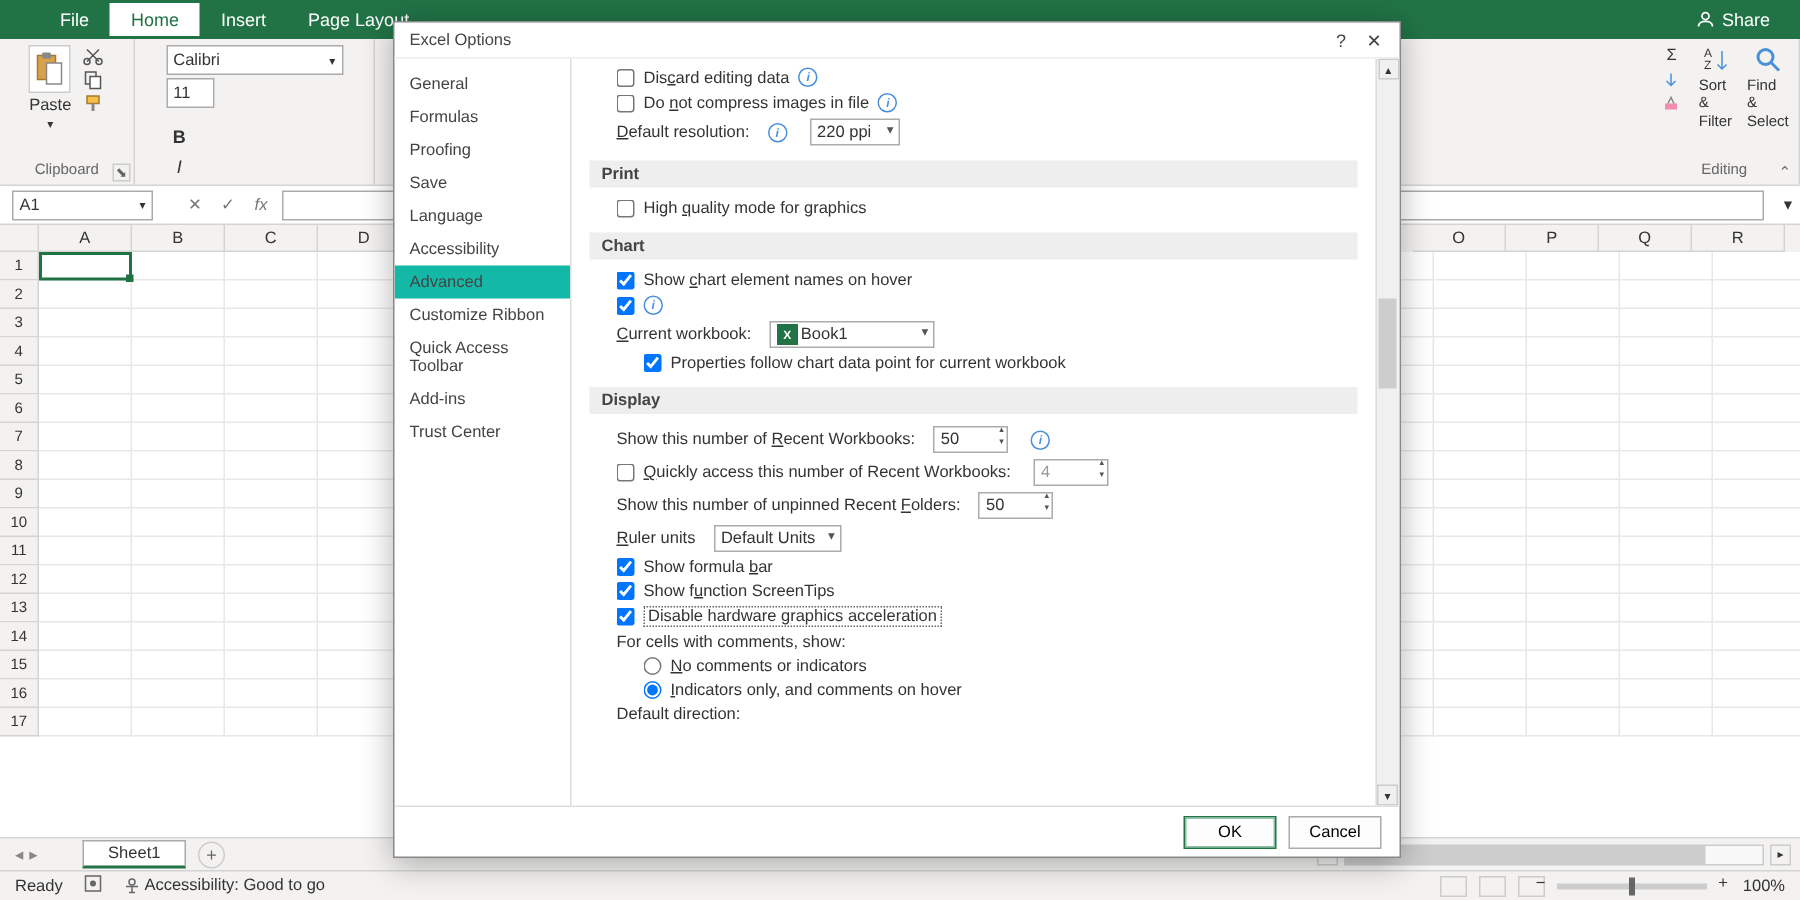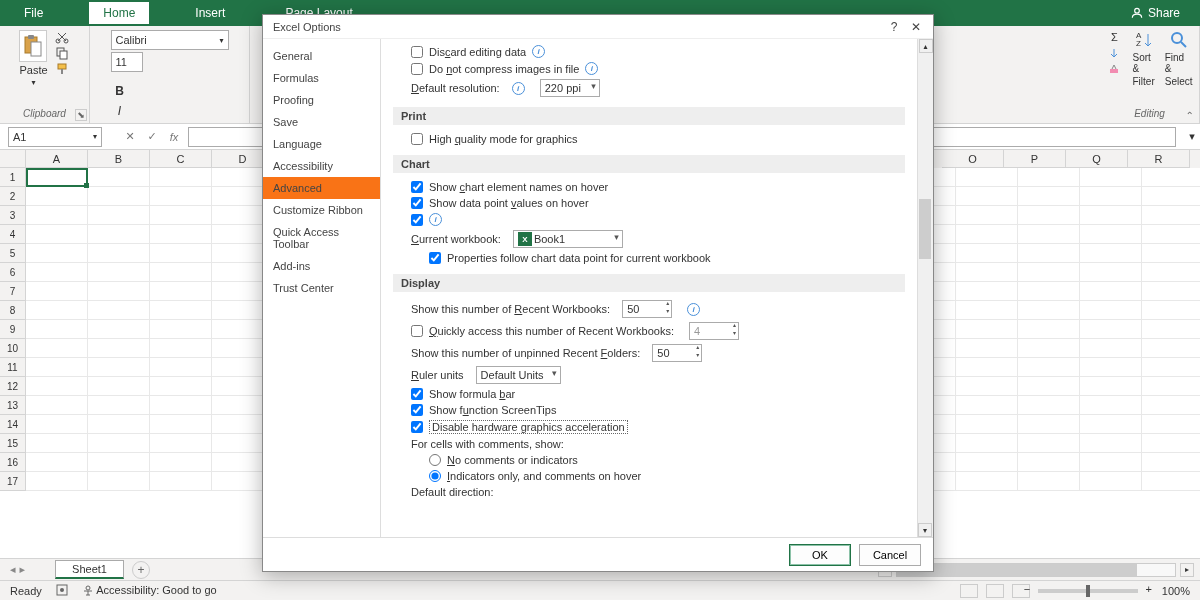--- a/index.html
+++ b/index.html
@@ -4,28 +4,28 @@
 <style>
 * { box-sizing: border-box; margin: 0; padding: 0; font-family: "Segoe UI", Arial, sans-serif; }
 body { width: 1200px; height: 600px; overflow: hidden; background: #fff; position: relative; font-size: 11px; color: #333; }
 
 
 .titlebar { height: 26px; background: #217346; display: flex; align-items: center; justify-content: flex-end; padding-right: 20px; }
 .share-btn { color: #fff; font-size: 12px; display: flex; align-items: center; gap: 4px; }
 .share-btn svg { width: 14px; height: 14px; }
 
 
-.tabs { height: 24px; background: #217346; display: flex; align-items: flex-end; padding-left: 10px; position: absolute; top: 0; left: 0; right: 200px; gap: 32px; }
+.tabs { height: 24px; background: #217346; display: flex; align-items: flex-end; padding-left: 26px; position: absolute; top: 0; left: 0; right: 200px; }
 .tab { padding: 4px 14px; color: #fff; font-size: 12px; cursor: pointer; }
 .tab.active { background: #fff; color: #217346; }
 
 
 .ribbon { position: absolute; top: 26px; left: 0; right: 0; height: 98px; background: #f3f2f1; border-bottom: 1px solid #d4d4d4; display: flex; }
 .ribbon-group { border-right: 1px solid #d4d4d4; padding: 4px 8px 2px; display: flex; flex-direction: column; justify-content: space-between; align-items: center; position: relative; }
-.ribbon-group-label { font-size: 10px; color: #666; padding-bottom: 2px; font-style: italic; }
+.ribbon-group-label { font-size: 10px; color: #666; padding-bottom: 2px; }
 .ribbon-group-body { display: flex; align-items: flex-start; gap: 6px; flex: 1; }
 
 .clipboard-group { width: 90px; }
 .paste-btn { display: flex; flex-direction: column; align-items: center; gap: 2px; font-size: 11px; }
 .paste-icon-box { width: 28px; height: 32px; background: #fff; border: 1px solid #ccc; position: relative; display:flex; align-items:center; justify-content:center; }
 .small-icons { display: flex; flex-direction: column; gap: 2px; }
 .small-icon { width: 16px; height: 14px; display:flex; align-items:center; justify-content:center; }
 
 .font-group { width: 160px; }
 .font-row { display: flex; gap: 2px; margin-bottom: 4px; flex-direction: column; }
@@ -88,21 +88,21 @@
 
 
 .dialog { position: absolute; top: 14px; left: 262px; width: 672px; height: 558px; background: #fff; border: 1px solid #888; box-shadow: 0 4px 20px rgba(0,0,0,0.3); display: flex; flex-direction: column; z-index: 100; }
 .dialog-titlebar { height: 24px; display: flex; align-items: center; padding: 0 6px 0 10px; font-size: 11px; color: #444; border-bottom: 1px solid #eee; }
 .dialog-title { flex: 1; }
 .dialog-help, .dialog-close { width: 22px; height: 18px; display: flex; align-items: center; justify-content: center; font-size: 12px; cursor: pointer; }
 
 .dialog-body { flex: 1; display: flex; overflow: hidden; }
 .dialog-nav { width: 118px; border-right: 1px solid #ddd; padding-top: 6px; overflow-y: auto; }
 .nav-item { padding: 5px 10px; font-size: 11px; color: #444; cursor: pointer; }
-.nav-item.selected { background: #f97316; }
+.nav-item.selected { background: #14b8a6; }
 
 .dialog-content { flex: 1; position: relative; overflow: hidden; }
 .content-scroll { position: absolute; top: 0; left: 0; right: 16px; bottom: 0; overflow-y: auto; padding: 4px 12px 4px 18px; }
 .vscrollbar { position: absolute; right: 0; top: 0; bottom: 0; width: 16px; background: #f0f0f0; border-left: 1px solid #ddd; }
 .vscroll-btn { width:14px; height:14px; margin:0 auto; display:flex; align-items:center; justify-content:center; font-size:8px; border:1px solid #ccc; }
 .vscroll-thumb { width: 12px; height: 60px; background: #cdcdcd; margin: 0 auto; position:absolute; left:1px; top:160px; }
 
 .section-header { background: #eeeeee; padding: 3px 8px; font-size: 11px; font-weight: bold; color: #444; margin: 8px 0 6px -6px; }
 .opt-row { display: flex; align-items: center; gap: 6px; padding: 2px 12px; font-size: 11px; color: #333; }
 .opt-row input[type=checkbox], .opt-row input[type=radio] { width: 12px; height: 12px; }
@@ -744,24 +744,20 @@
             <span>High <span class="u">q</span>uality mode for graphics</span>
           </div>
 
         <div class="section-header">Chart</div>
         <div class="opt-row">
             <input type="checkbox" checked="" style="">
             <span>Show <span class="u">c</span>hart element names on hover</span>
           </div>
         <div class="opt-row">
             <input type="checkbox" checked="" style="">
-            <span>Show data point <span class="u">v</span>alues on hover</span>
-          </div>
-        <div class="opt-row">
-            <input type="checkbox" checked="" style="">
             <span class="info-icon">i</span>
           </div>
         <div class="opt-row">
             <span class="opt-label"><span class="u">C</span>urrent workbook:</span>
             <span class="dd" style="min-width:110px;">
               <span class="wb-icon">X</span>
               <span>Book1</span>
             </span>
           </div>
         <div class="opt-row indent">

